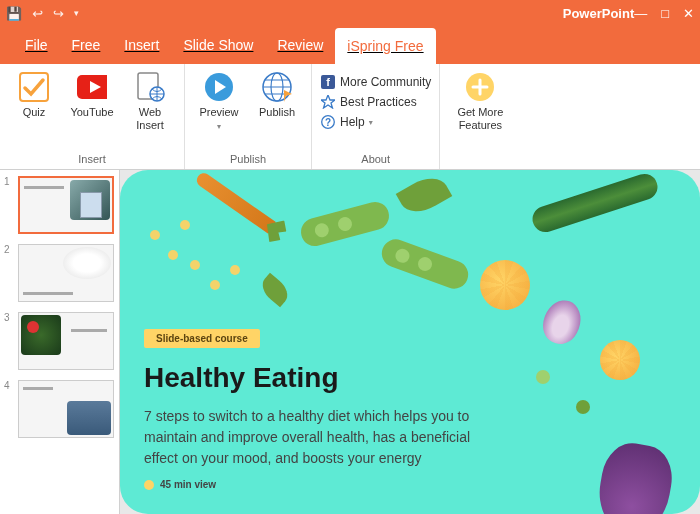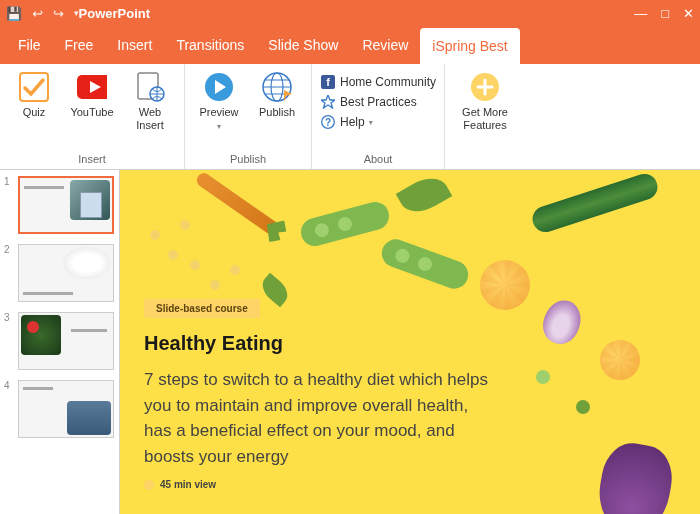--- a/index.html
+++ b/index.html
@@ -1,24 +1,24 @@
 <!DOCTYPE html>
 <html><head>
 <meta charset="utf-8">
 <style>
   * { box-sizing: border-box; margin: 0; padding: 0; font-family: "Segoe UI", Arial, sans-serif; }
   body { width: 700px; height: 514px; background: #fff; overflow: hidden; font-size: 12px; }
   
   .titlebar { height: 26px; background: #f26b3d; display: flex; align-items: center; color: #fff; padding: 0 6px; }
   .titlebar .qat { display: flex; gap: 10px; align-items: center; }
   .titlebar .qat span { opacity: .9; font-size: 13px; }
-  .titlebar .app-title { flex: 1; text-align: left; font-weight: 600; font-size: 13px; }
+  .titlebar .app-title { flex: 1; text-align: right; font-weight: 600; font-size: 13px; }
   .titlebar .wincontrols { display: flex; gap: 14px; font-size: 13px; }
   
-  .menubar { height: 38px; background: #f26b3d; display: flex; align-items: flex-start; padding-left: 6px; }
+  .menubar { height: 38px; background: #f26b3d; display: flex; align-items: flex-start; padding-left: 13px; text-decoration: underline; }
   .menubar .tab { padding: 0 12px; color: #fff; font-size: 14px; height: 38px; display: flex; align-items: center; cursor: pointer; }
   .menubar .tab.active { background: #fff; color: #f26b3d; border-radius: 4px 4px 0 0; height: 36px; margin-top: 2px; }
   
   .ribbon { height: 106px; background: #fff; border-bottom: 1px solid #d0d0d0; display: flex; }
   .group { display: flex; flex-direction: column; padding: 4px 8px 2px; border-right: 1px solid #e0e0e0; }
   .group .items { flex: 1; display: flex; gap: 6px; align-items: flex-start; }
   .group .label { text-align: center; font-size: 11px; color: #666; padding: 2px 0; }
   .bigbtn { display: flex; flex-direction: column; align-items: center; gap: 4px; width: 52px; cursor: pointer; padding-top: 4px; }
   .bigbtn .ico { width: 30px; height: 30px; display: flex; align-items: center; justify-content: center; }
   .bigbtn .txt { font-size: 11px; text-align: center; line-height: 1.2; color: #333; }
@@ -27,39 +27,39 @@
   .linkrow .mi { width: 16px; height: 16px; display: flex; align-items: center; justify-content: center; }
   
   .workspace { display: flex; height: 344px; background: #e8e8e8; }
   .thumbs { width: 120px; background: #fff; border-right: 1px solid #d0d0d0; overflow-y: auto; padding: 6px 4px; }
   .thumb-row { display: flex; gap: 4px; margin-bottom: 10px; }
   .thumb-num { width: 10px; font-size: 10px; color: #888; }
   .thumb { width: 96px; height: 58px; border: 1px solid #ccc; background: #f5f5f5; position: relative; overflow: hidden; }
   .thumb.sel { border: 2px solid #f26b3d; }
   
   .slide-area { flex: 1; padding: 0; overflow: hidden; }
-  .slide { width: 100%; height: 100%; background: #fde047; position: relative; }
+  .slide { width: 100%; height: 100%; background: #5eead4; position: relative; border-radius: 28px; }
   .veg { position: absolute; }
   .pea { width: 90px; height: 28px; background: #7fb84e; border-radius: 14px; transform: rotate(-15deg); }
   .pea::before, .pea::after { content:""; position:absolute; width:14px; height:14px; background:#9fd06e; border-radius:50%; top:7px; }
   .pea::before { left: 14px; } .pea::after { left: 38px; }
   .tomato { width: 50px; height: 50px; background: radial-gradient(circle at 40% 40%, #ffd466, #f4a93a); border-radius: 50%; }
   .tomato::after { content:""; position:absolute; inset:0; background: repeating-conic-gradient(#f4a93a 0 20deg, transparent 20deg 40deg); border-radius:50%; opacity:.25; }
   .carrot { width: 90px; height: 14px; background: linear-gradient(90deg,#e89030,#d4781a); border-radius: 7px 0 0 7px; transform: rotate(35deg); }
   .carrot::after { content:""; position:absolute; right:-14px; top:-6px; width:20px; height:26px; background:#6fa03a; clip-path: polygon(0 50%, 60% 0, 100% 30%, 70% 50%, 100% 70%, 60% 100%); }
   .corn { width: 10px; height: 10px; background: #f4d36a; border-radius: 50%; }
   .cuke { width: 130px; height: 26px; background: linear-gradient(#2a6a2f,#4c8e3a,#2a6a2f); border-radius: 13px; transform: rotate(-18deg); }
   .onion { width: 36px; height: 44px; background: radial-gradient(ellipse at 50% 60%, #e8d4ea 30%, #a36db0 80%); border-radius: 50% 50% 46% 46%; transform: rotate(20deg); }
   .cabb { width: 70px; height: 90px; background: radial-gradient(circle at 50% 70%, #8e4fa0, #5b2d6e); border-radius: 40% 40% 50% 50%; transform: rotate(10deg); }
   .leaf { width: 48px; height: 30px; background: #6fa03a; border-radius: 0 60% 0 60%; }
   
   .content-box { position: absolute; left: 24px; bottom: 24px; right: 200px; }
   .pill { display: inline-block; background: #ffd466; color: #5c4410; font-size: 10px; font-weight: 600; padding: 4px 12px; border-radius: 2px; }
-  .slide-title { font-size: 20px; font-weight: 700; color: #1a1a1a; margin: 14px 0 12px; }
-  .slide-desc { font-size: 17px; color: #444; line-height: 1.5; }
+  .slide-title { font-size: 28px; font-weight: 700; color: #1a1a1a; margin: 14px 0 12px; }
+  .slide-desc { font-size: 14px; color: #444; line-height: 1.5; }
   .meta { margin-top: 10px; font-size: 10px; color: #444; font-weight: 600; display: flex; align-items: center; gap: 6px; }
   .meta .dot { width: 10px; height: 10px; background: #ffd466; border-radius: 50%; }
   
   svg { display: block; }
 </style>
 </head>
 <body>
 
 <div class="titlebar">
   <div class="qat">
@@ -73,24 +73,23 @@
     <span>—</span>
     <span>□</span>
     <span>✕</span>
   </div>
 </div>
 
 <div class="menubar">
   <div class="tab">File</div>
   <div class="tab">Free</div>
   <div class="tab">Insert</div>
-  <div class="tab">Transitions</div>
   <div class="tab">Slide Show</div>
   <div class="tab">Review</div>
-  <div class="tab active">iSpring Best</div>
+  <div class="tab active">iSpring Free</div>
 </div>
 
 <div class="ribbon">
 
   <div class="group">
     <div class="items">
       <div class="bigbtn">
         <div class="ico">
           <svg width="30" height="30">
               <rect x="1" y="1" width="28" height="28" rx="3" fill="#fff" stroke="#f7a23c" stroke-width="2"></rect>
@@ -151,21 +150,21 @@
   <div class="group">
     <div class="items">
       <div class="linkcol">
         <div class="linkrow">
           <span class="mi">
               <svg width="14" height="14">
                 <rect width="14" height="14" rx="2" fill="#3b5998"></rect>
                 <text x="7" y="11" text-anchor="middle" fill="#fff" font-size="11" font-weight="bold" font-family="Arial">f</text>
               </svg>
             </span>
-          <span>Home Community</span>
+          <span>More Community</span>
         </div>
         <div class="linkrow">
           <span class="mi">
               <svg width="14" height="14">
                 <path d="M7 0 L9 5 L14 5 L10 8 L11.5 13 L7 10 L2.5 13 L4 8 L0 5 L5 5 Z" fill="none" stroke="#3a7bc8" stroke-width="1.3"></path>
               </svg>
             </span>
           <span>Best Practices</span>
         </div>
         <div class="linkrow">

